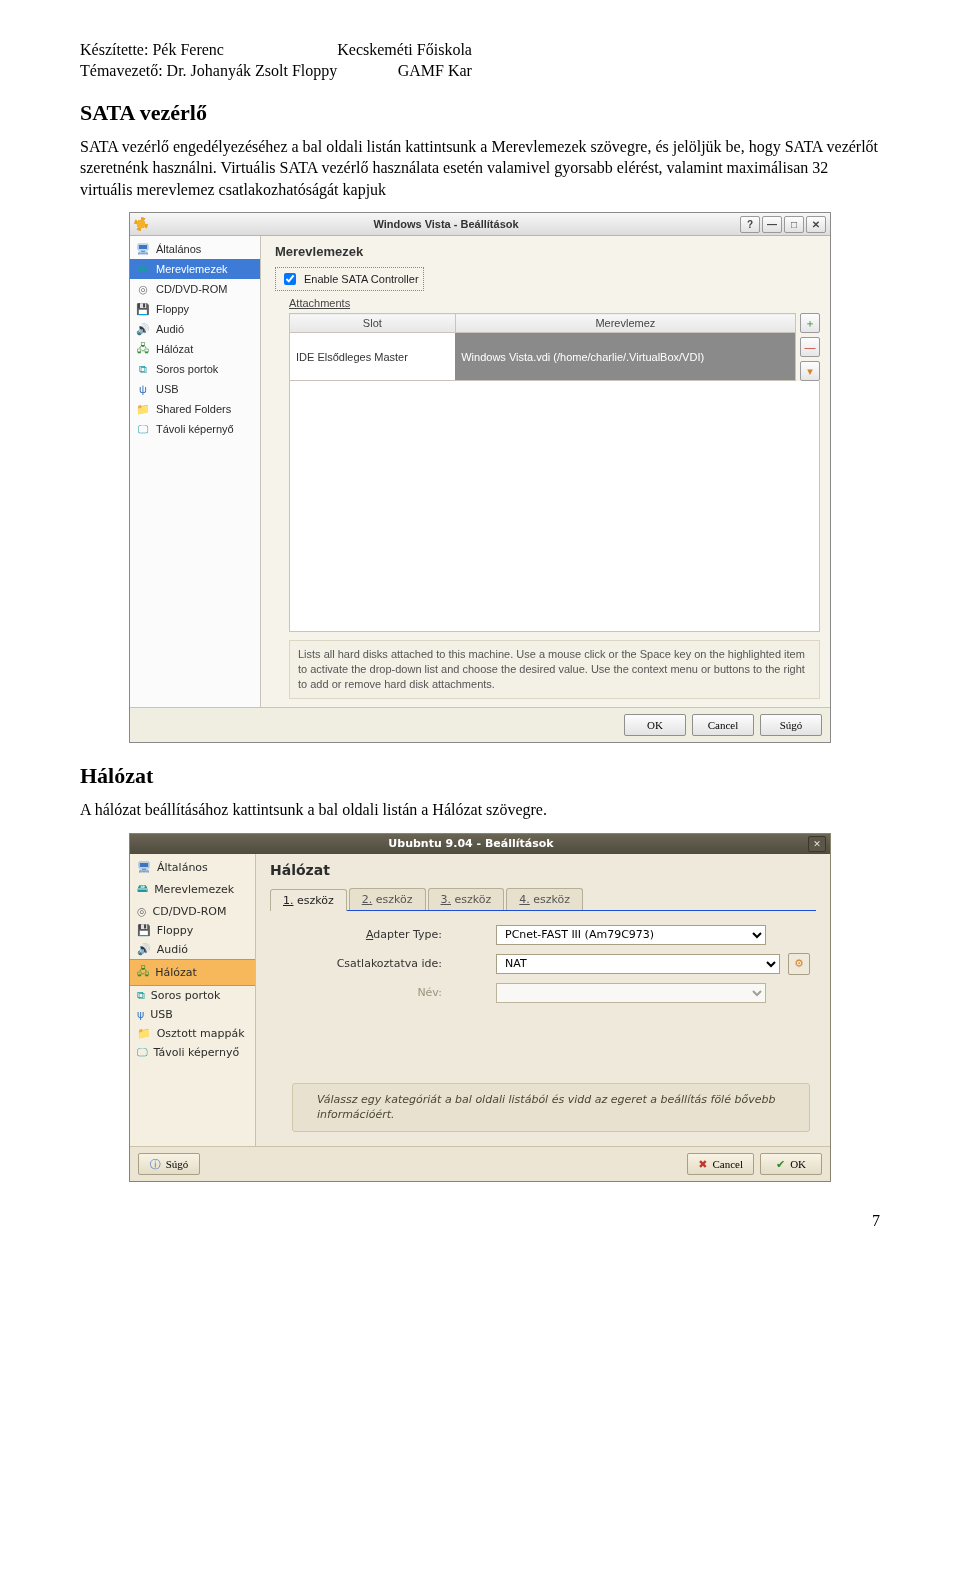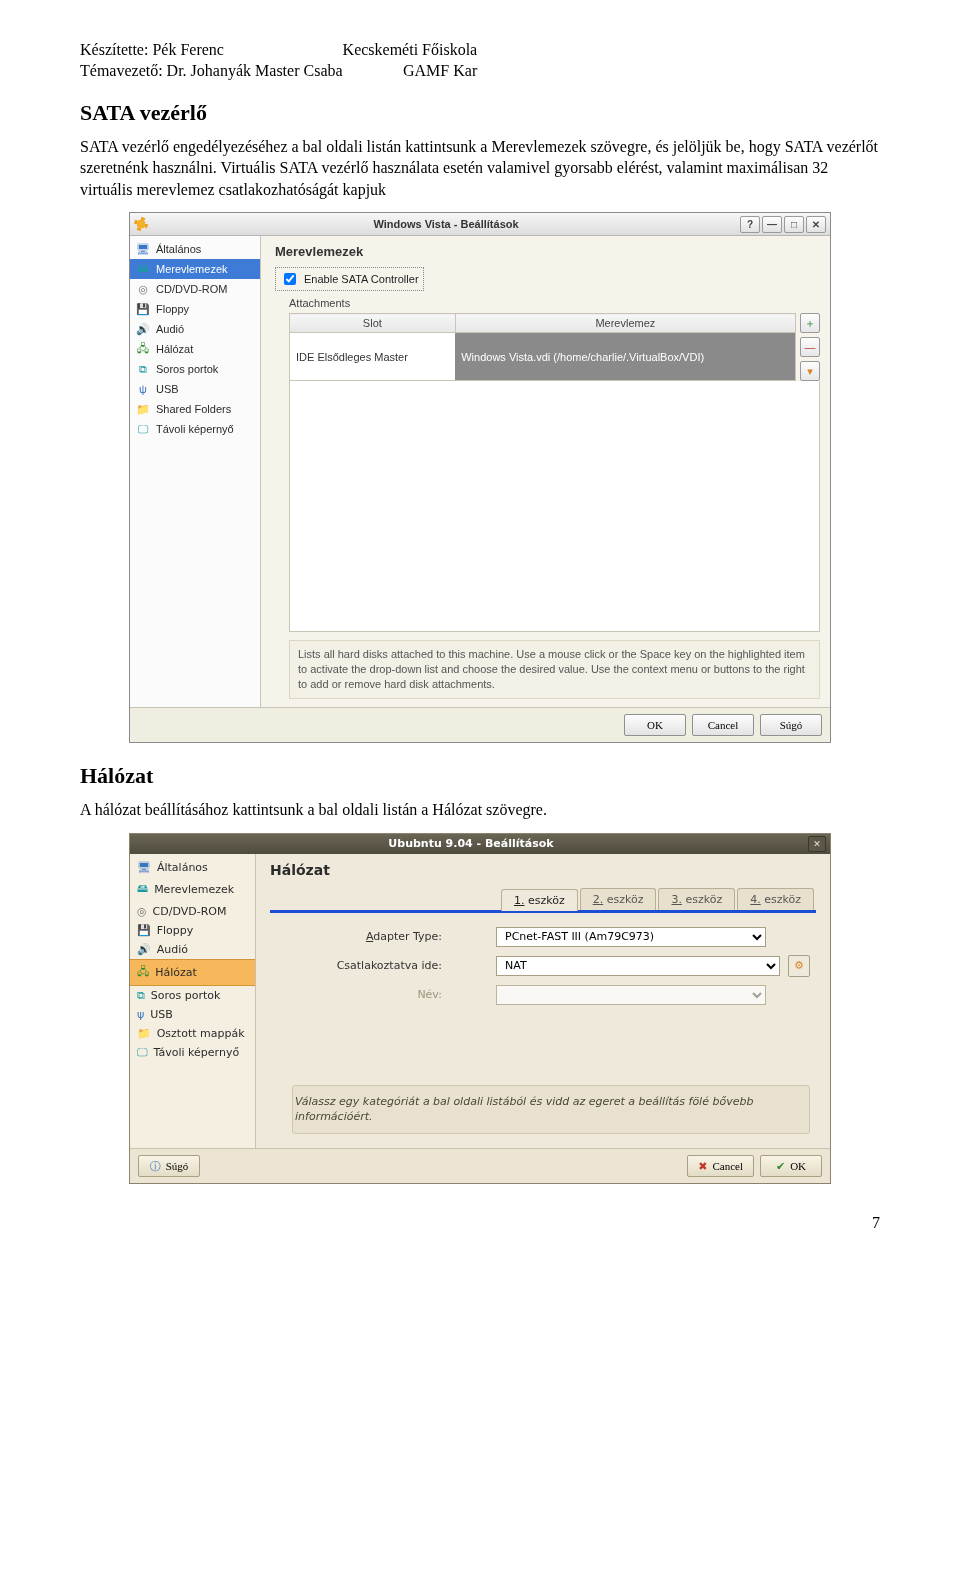--- a/index.html
+++ b/index.html
@@ -123,20 +123,21 @@
     display:flex; align-items:center; gap:5px;
     border: 1px dotted #888;
     padding: 2px 4px;
     width: fit-content;
     margin-bottom: 6px;
   }
   .dlg1 input[type=checkbox]{ width:12px; height:12px; }
   .dlg1 .sub-label {
     font-size: 11px;
     color: #444;
+    text-decoration: underline;
     margin: 4px 0 4px 14px;
   }
   .dlg1 .tablewrap { padding-left: 14px; display:flex; gap:4px; }
   .dlg1 table.att {
     flex:1;
     border-collapse: collapse;
     width: 100%;
     background: #fff;
     border: 1px solid #c8c5b8;
   }
@@ -266,22 +267,21 @@
     background: #efe9db;
   }
   .dlg2 .heading {
     font-size: 14px;
     font-weight: bold;
     margin-bottom: 10px;
   }
   .dlg2 .tabs {
     display:flex;
     gap: 0;
-    border-bottom: 3px solid #1d4ed8;
-    justify-content: flex-end;
+    border-bottom: 1px solid #1d4ed8;
   }
   .dlg2 .tabs .tab {
     padding: 4px 12px;
     font-size: 11px;
     border: 1px solid #b6ae95;
     border-bottom: none;
     background: #e7e0cd;
     color:#555;
     margin-right: 2px;
     cursor:pointer;
@@ -322,21 +322,21 @@
     border:1px solid #a89f85;
     background:#efe9db;
     display:flex; align-items:center; justify-content:center;
     border-radius:2px; cursor:pointer;
   }
   .dlg2 .hintbox {
     margin-top: 80px;
     background:#e8e1cf;
     border:1px solid #cfc6ab;
     border-radius:3px;
-    padding:8px 2px;
+    padding:8px 24px;
     font-style: italic;
     color:#4a4636;
     font-size:11px;
     line-height:1.45;
   }
   .dlg2 .footer {
     display:flex;
     justify-content:space-between;
     padding: 6px 8px;
     border-top: 1px solid #cac2ab;
@@ -367,21 +367,21 @@
   .underline-first::first-letter { text-decoration: underline; }
 </style>
 </head>
 <body>
 
 <div class="page">
 
   <div class="doc-header">
     <div class="h-left">
       <div>Készítette: Pék Ferenc</div>
-      <div>Témavezető: Dr. Johanyák Master Csaba</div>
+      <div>Témavezető: Dr. Johanyák Zsolt Floppy</div>
     </div>
     <div class="h-right">
       <div>Kecskeméti Főiskola</div>
       <div>GAMF Kar</div>
     </div>
   </div>
 
   <h2 class="section">SATA vezérlő</h2>
   <p class="body">SATA vezérlő engedélyezéséhez a bal oldali listán kattintsunk a Merevlemezek szövegre, és jelöljük be, hogy SATA vezérlőt szeretnénk használni. Virtuális SATA vezérlő használata esetén valamivel gyorsabb elérést, valamint maximálisan 32 virtuális merevlemez csatlakozhatóságát kapjuk</p>
 

